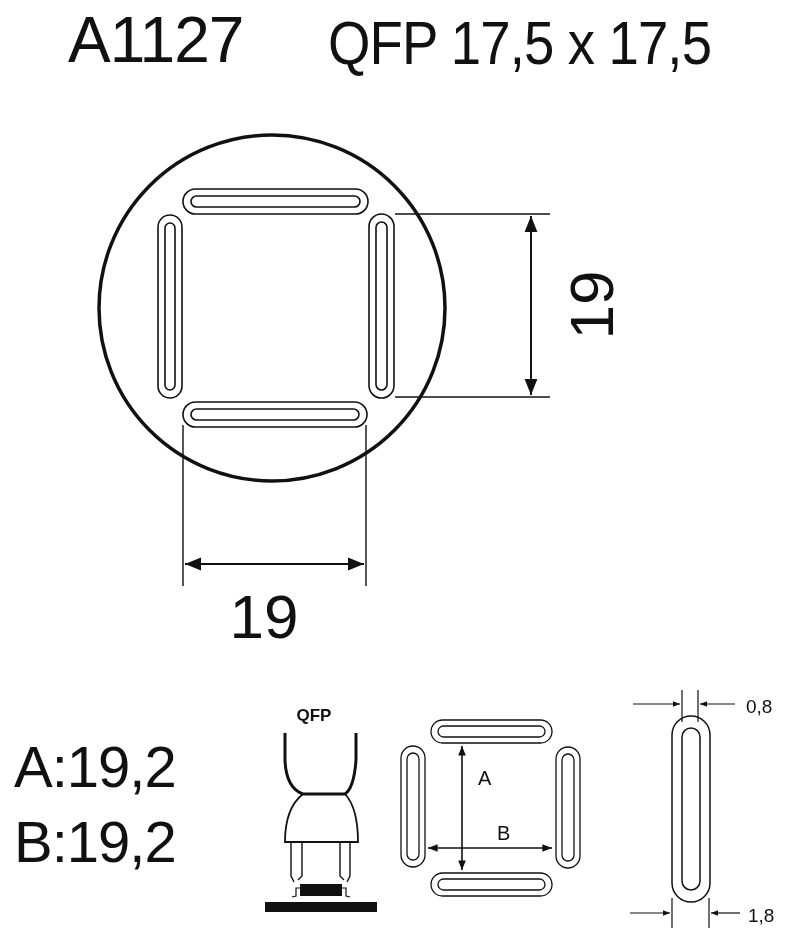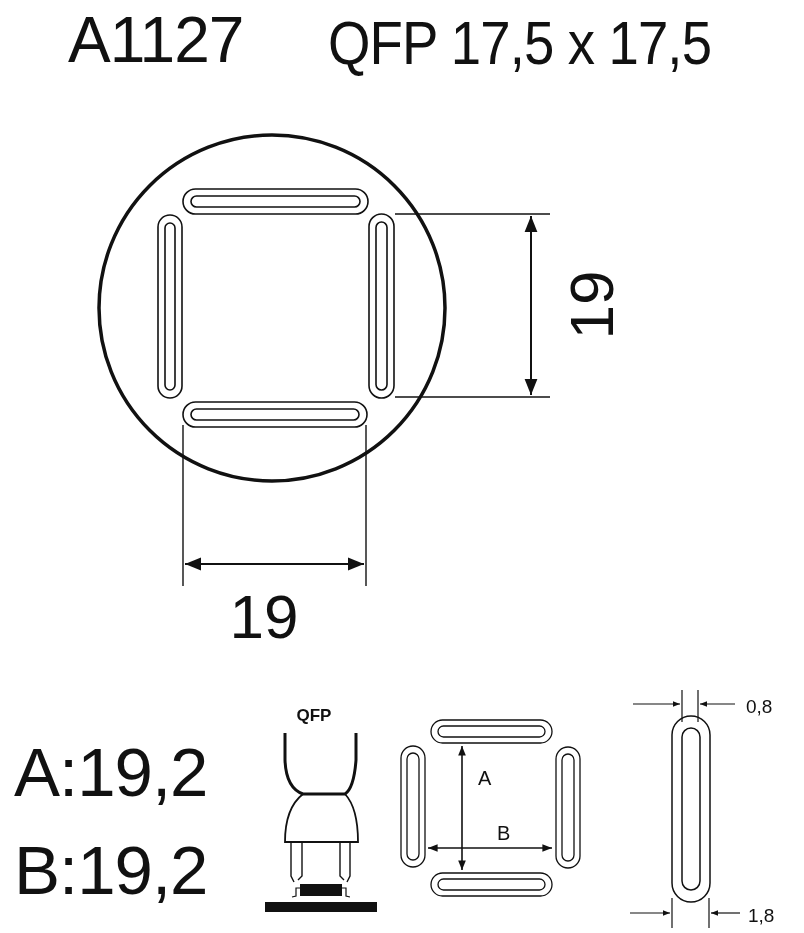--- a/index.html
+++ b/index.html
@@ -1,22 +1,22 @@
 <!DOCTYPE html>
 <html><head>
   <meta charset="utf-8">
   <style>
     html, body { margin: 0; padding: 0; background: #ffffff; }
     body { width: 804px; height: 933px; position: relative; overflow: hidden; font-family: "Liberation Sans", sans-serif; color: #111; }
     .title-code { position: absolute; left: 68px; top: 8px; font-size: 64px; font-family: "Liberation Sans", sans-serif; letter-spacing: -1px; line-height: 1; }
     .title-desc { position: absolute; left: 328px; top: 12px; font-size: 62px; font-family: "Liberation Sans", sans-serif; letter-spacing: -1px; line-height: 1; transform: scaleX(0.88); transform-origin: left top; }
     svg.drawing { position: absolute; left: 0; top: 0; }
-    .spec-line { position: absolute; left: 14px; font-size: 69px; line-height: 1; letter-spacing: -1px; }
+    .spec-line { position: absolute; left: 14px; font-size: 58px; line-height: 1; letter-spacing: -1px; }
     #spec-a { top: 738px; }
-    #spec-b { top: 836px; text-align: right; }
+    #spec-b { top: 813px; text-align: right; }
     .svg-text { font-family: "Liberation Sans", sans-serif; fill: #111; }
   </style>
 </head>
 <body>
 
 <div class="title-code">A1127</div>
 <div class="title-desc">QFP 17,5 x 17,5</div>
 
 <svg class="drawing" width="804" height="933" viewBox="0 0 804 933" xmlns="http://www.w3.org/2000/svg">
   <defs>

